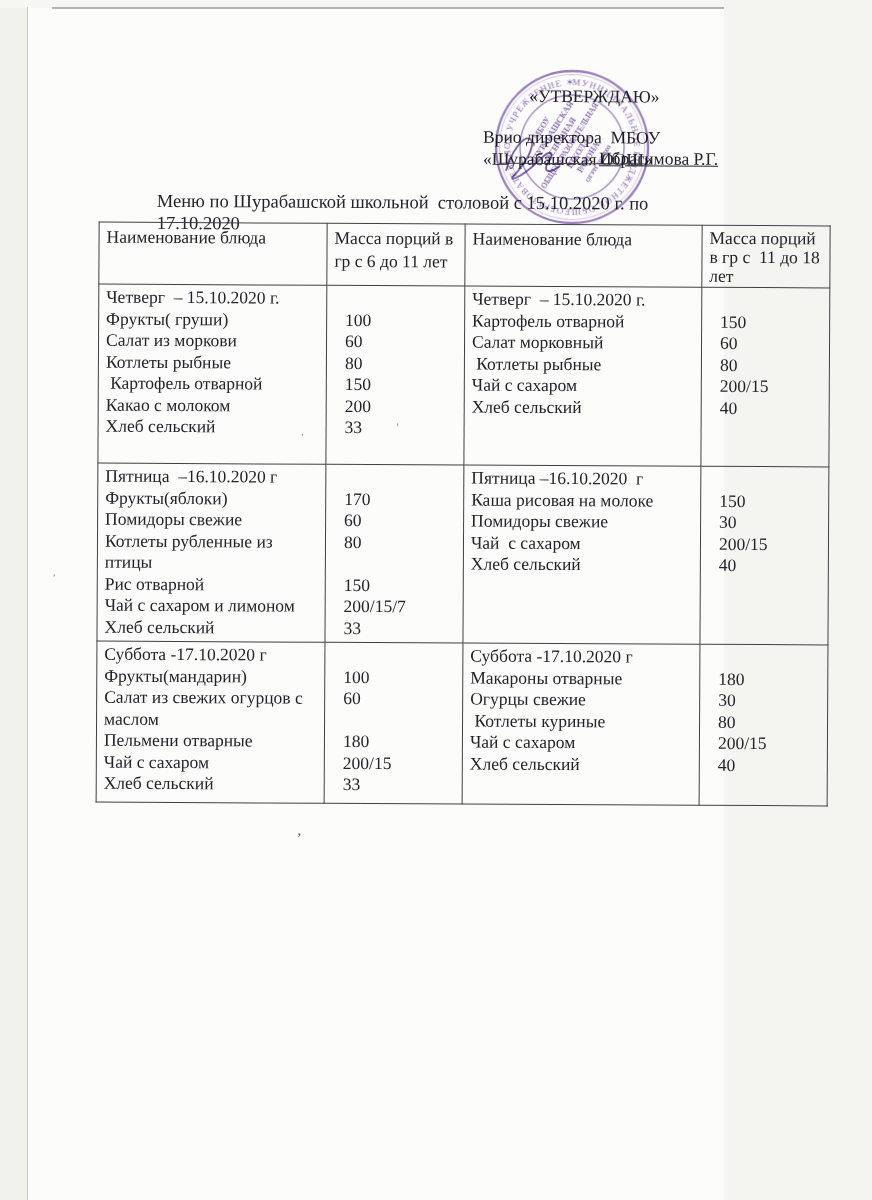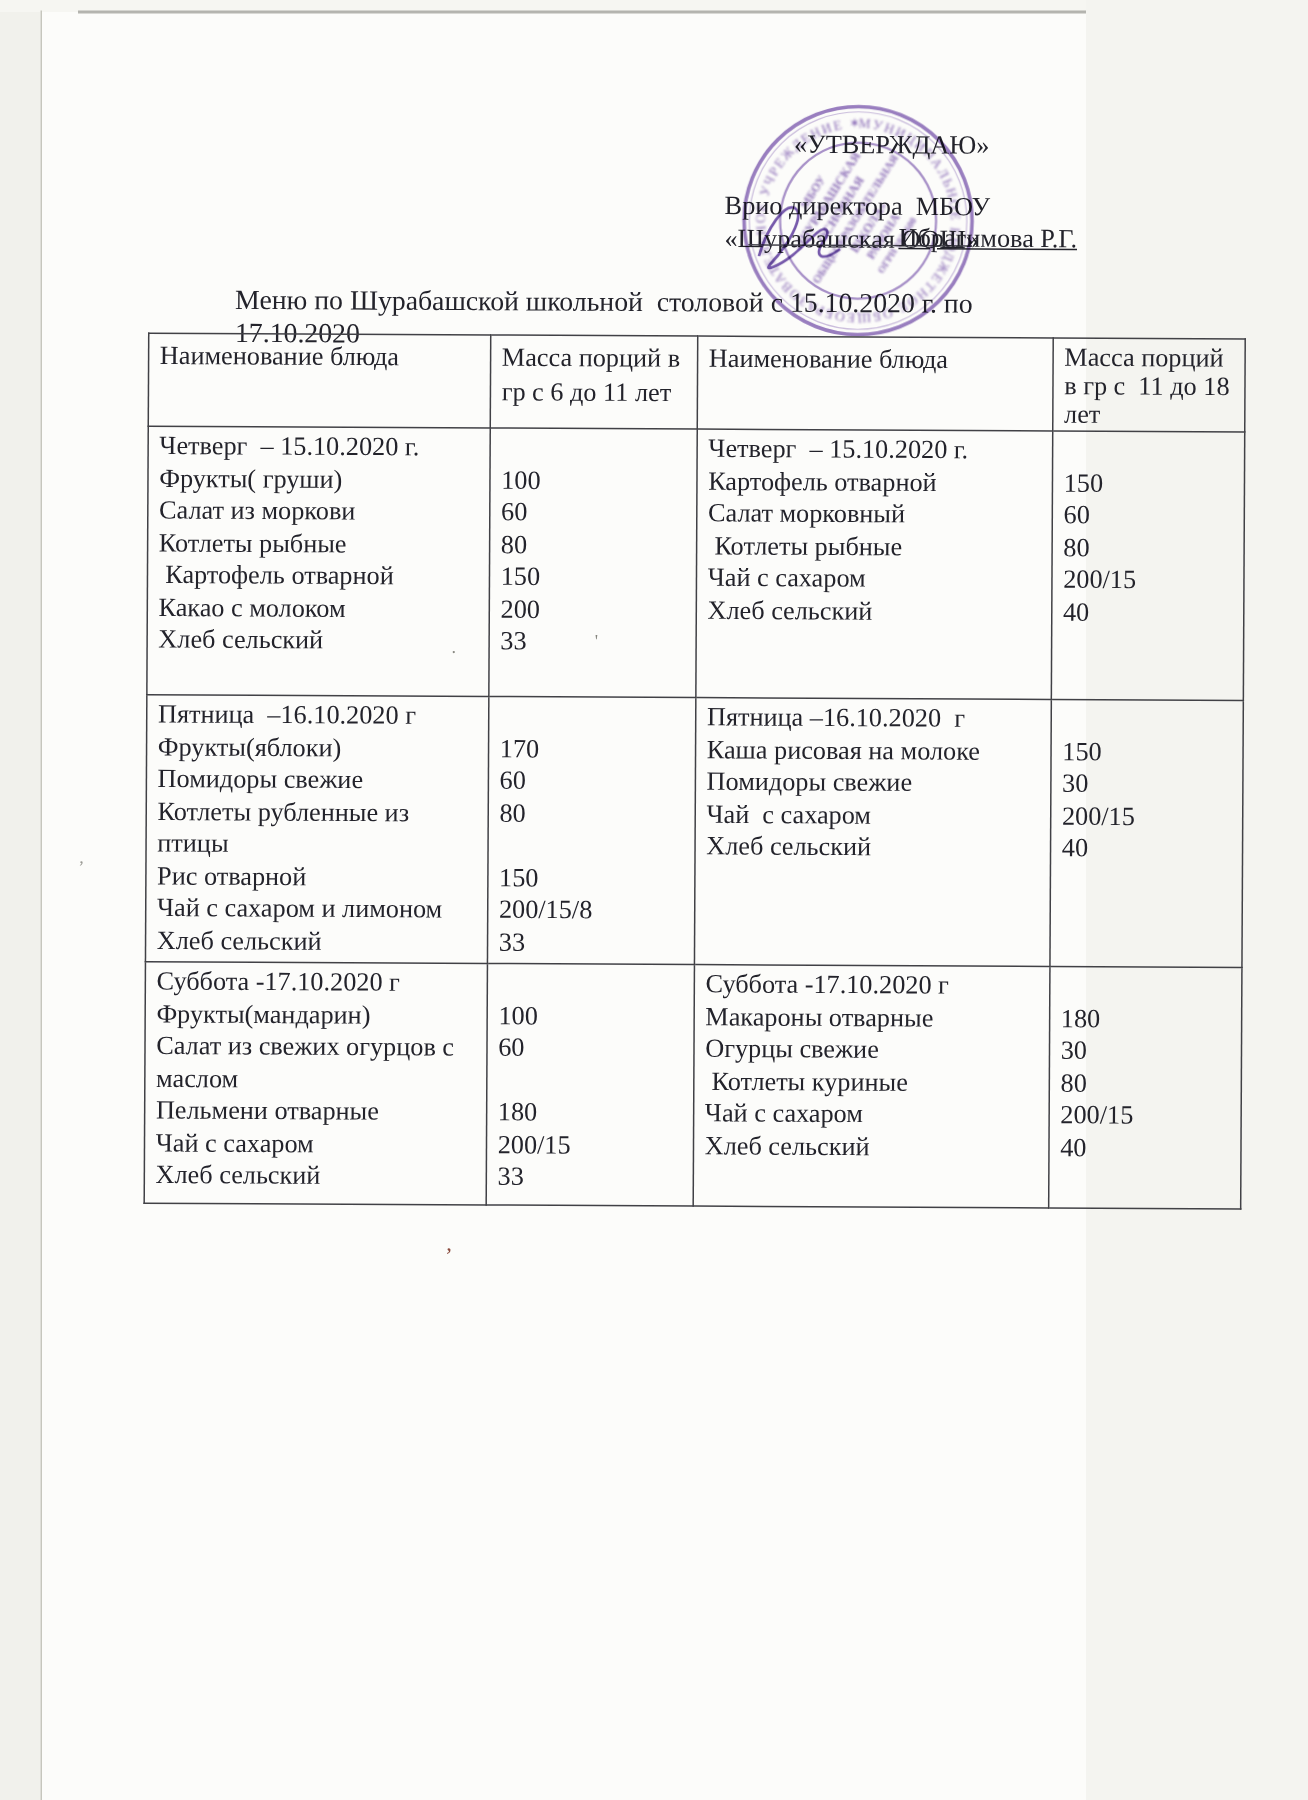--- a/index.html
+++ b/index.html
@@ -17,21 +17,21 @@
   .director-name{left:597px;top:146px;text-decoration:underline;}
   .sig-line{position:absolute;left:497px;top:162px;width:149px;height:1.4px;background:#46464e;}
   .doc-title{left:155px;top:191px;font-size:18.5px;}
   .stamp{position:absolute;left:487px;top:63px;width:166px;height:166px;mix-blend-mode:multiply;}
   .signature{position:absolute;left:492px;top:124px;width:100px;height:60px;mix-blend-mode:multiply;}
   .blur1{filter:blur(.5px);}
   .blur2{filter:blur(.6px);}
   table.menu{position:absolute;left:97px;top:223px;width:731px;border-collapse:collapse;table-layout:fixed;}
   table.menu td{border:1.5px solid #414146;vertical-align:top;padding:2px 4px 0 7px;
        font-size:17.5px;line-height:21.5px;white-space:pre-wrap;overflow:visible;}
-  table.menu td.mass{padding-left:7px;}
+  table.menu td.mass{padding-left:18px;}
   tr.hdr td{height:58px;line-height:23px;padding-top:3px;}
   tr.hdr td.hdr4{line-height:19px;margin-left:22px;}
   tr.r1 td{height:176px;}
   tr.r2 td{height:175px;}
   tr.r3 td{height:158px;}
   .speck{position:absolute;font-size:15px;color:#8a4a3c;}
   .speck2{position:absolute;font-size:12px;color:#9a9a94;}
   .speck3{position:absolute;font-size:12px;color:#85857e;}
 </style>
 </head>
@@ -131,21 +131,21 @@
 птицы
 Рис отварной
 Чай с сахаром и лимоном
 Хлеб сельский</td>
         <td class="mass">
 170
 60
 80
 
 150
-200/15/8
+200/15/7
 33</td>
         <td>Пятница –16.10.2020  г
 Каша рисовая на молоке
 Помидоры свежие
 Чай  с сахаром
 Хлеб сельский</td>
         <td class="mass">
 150
 30
 200/15

